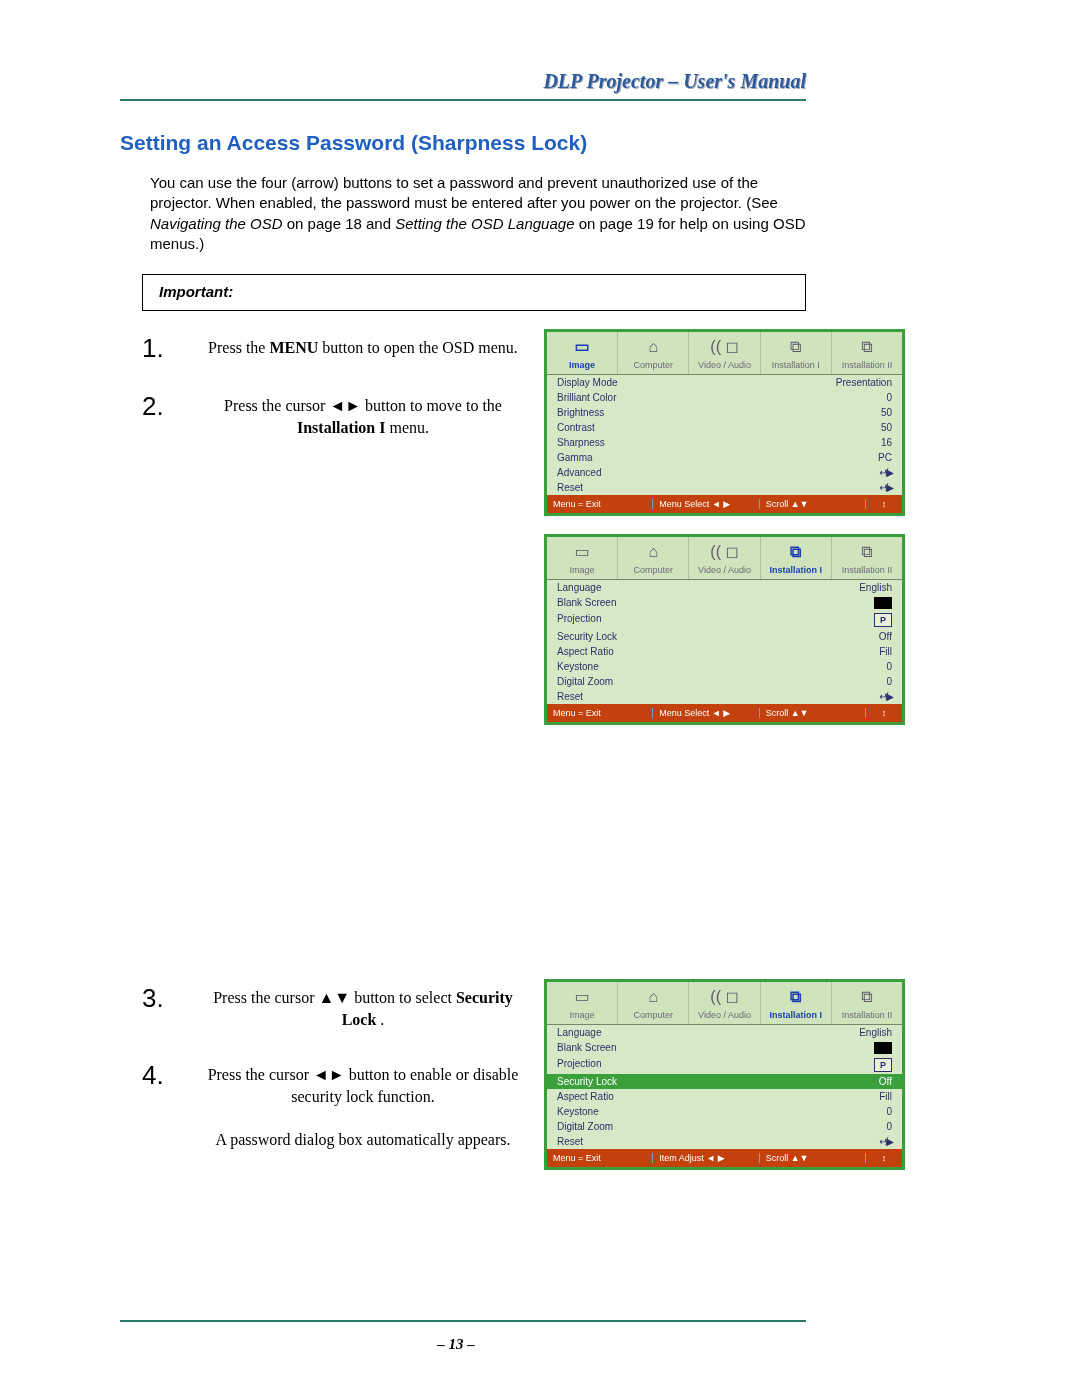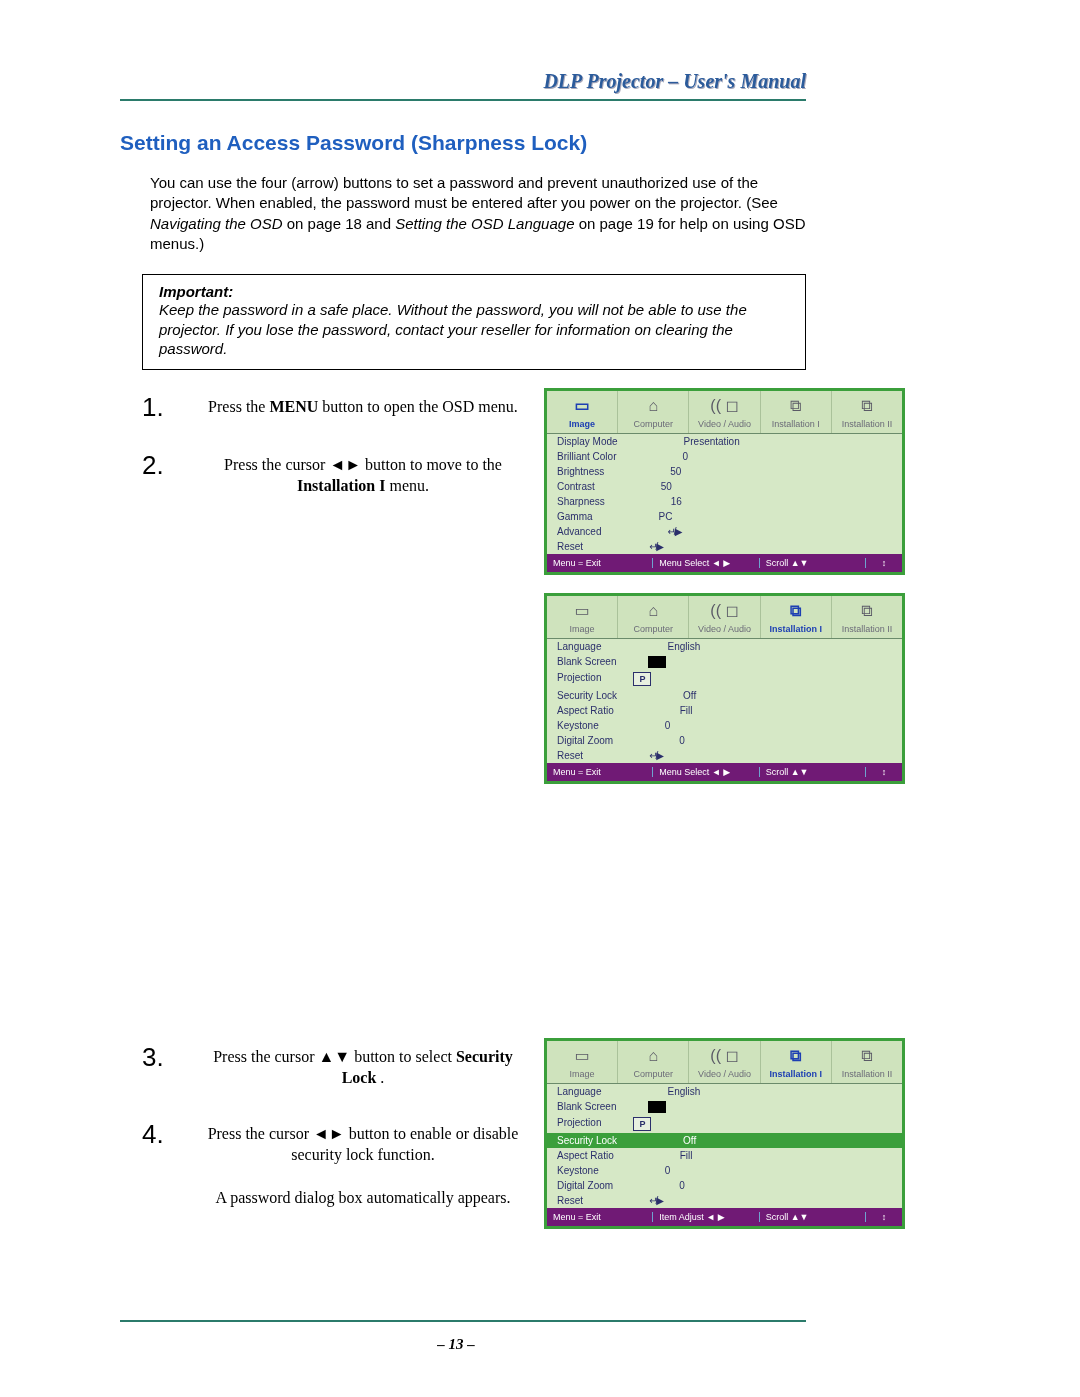--- a/index.html
+++ b/index.html
@@ -117,21 +117,21 @@
     display: block;
     height: 22px;
     line-height: 22px;
     font-size: 16px;
     margin-bottom: 2px;
     color: #5a5a66;
   }
   .osd-tab.active .tab-icon { color: #1d3fb3; }
   .osd-row {
     display: flex;
-    justify-content: flex-start;
+    justify-content: space-between;
     padding: 2px 10px;
     font-size: 10px;
     color: #2b2f6b;
     gap: 32px;
   }
   .osd-row.hl {
     background: #3b9f3b;
     color: #fff;
   }
   .osd-row .val { color: #2b2f6b; margin-left: 34px; }
@@ -145,21 +145,21 @@
   .osd-row .sw-P {
     display: inline-block;
     width: 16px; height: 12px;
     border: 1px solid #2b2f6b;
     font-size: 9px; line-height: 12px; text-align: center;
     font-weight: bold; color: #2b2f6b; background:#e8f0e0;
   }
   .osd-row .enter { letter-spacing:-2px; }
   .osd-footer {
     display: flex;
-    background: #701a75;
+    background: #c2410c;
     color: #fff;
     font-size: 9px;
     height: 18px;
     align-items: center;
   }
   .osd-footer .fcell {
     flex: 1;
     padding: 0 6px;
     border-right: 1px solid #6fa3cf;
     white-space: nowrap;
@@ -197,21 +197,20 @@
   <p class="intro">
     <span>You can use the four (arrow) buttons to set a password and prevent unauthorized use of the projector. When enabled, the password must be entered after you power on the projector. (See </span>
     <span class="ital">Navigating the OSD</span>
     <span> on page 18 and </span>
     <span class="ital">Setting the OSD Language</span>
     <span> on page 19 for help on using OSD menus.)</span>
   </p>
 
   <div class="important-box">
     <div class="imp-head">Important:</div>
-    <div class="imp-body">Keep the password in a safe place. Without the password, you will not be able to use the projector. If you lose the password, contact your reseller for information on clearing the password.</div>
   </div>
 
   <div class="layout">
 
     <div class="step-num">1.</div>
     <div class="step-text">
       <span>Press the </span>
       <b>MENU</b>
       <span> button to open the OSD menu.</span>
     </div>

